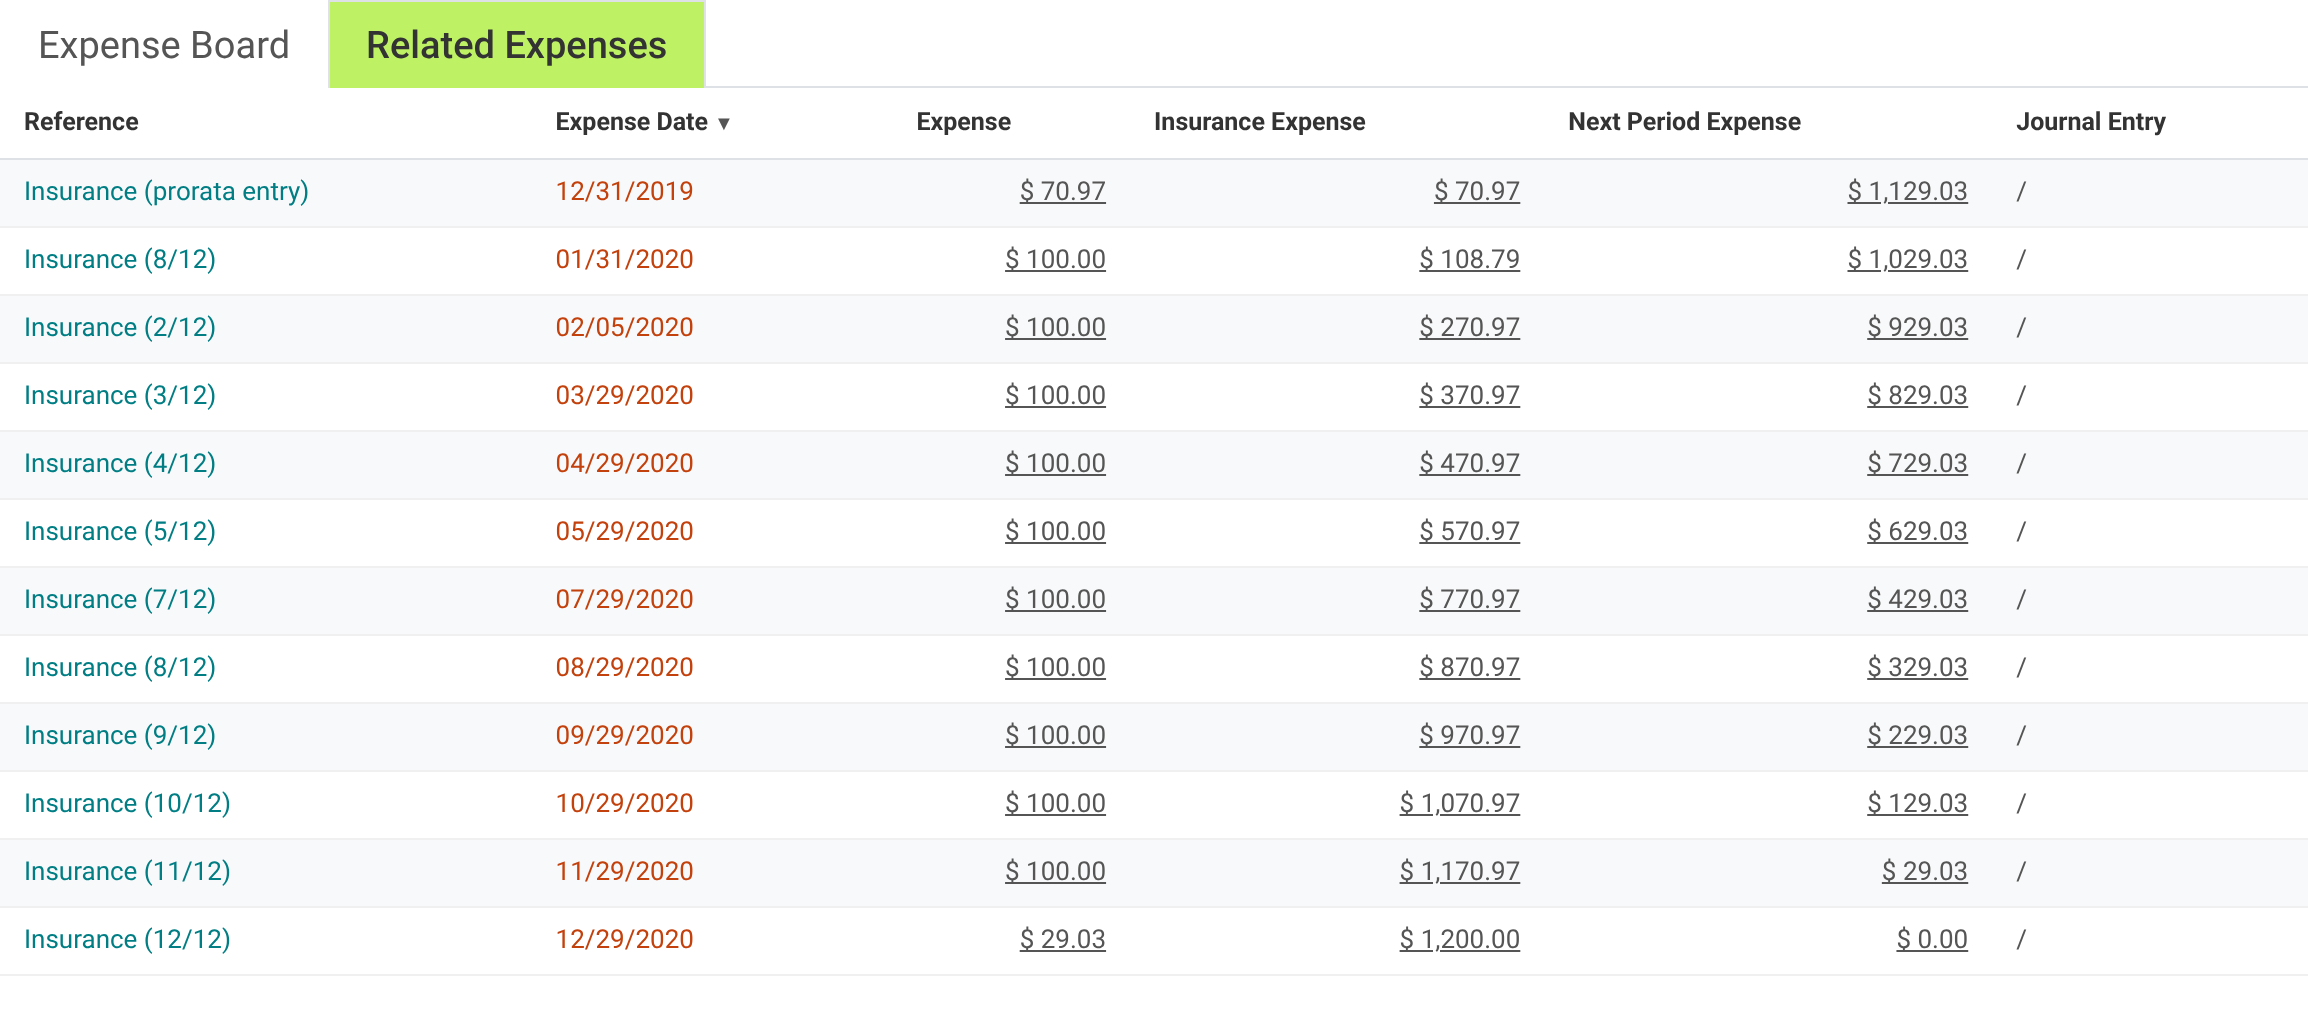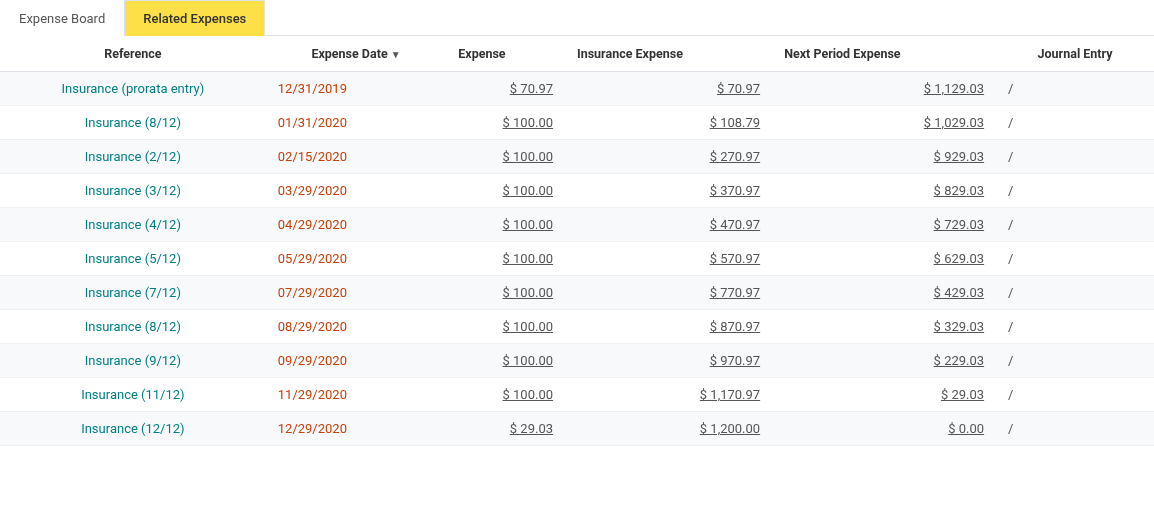--- a/index.html
+++ b/index.html
@@ -19,51 +19,51 @@
       display: flex;
       border-bottom: 1px solid #dee2e6;
       background: #fff;
     }
 
     .tab {
       padding: 10px 18px;
       cursor: pointer;
       border: 1px solid transparent;
       border-bottom: none;
-      font-size: 13px;
+      font-size: 19px;
       color: #555;
       background: #fff;
       margin-bottom: -1px;
     }
 
     .tab.active {
       border-color: #dee2e6;
       border-bottom-color: #fff;
       color: #333;
       font-weight: 500;
-      background: #fde047;
+      background: #bef264;
     }
 
     .table-container {
       width: 100%;
       overflow-x: auto;
     }
 
     table {
       width: 100%;
       border-collapse: collapse;
     }
 
     thead tr {
       border-bottom: 1px solid #dee2e6;
     }
 
     thead th {
       padding: 10px 12px;
-      text-align: center;
+      text-align: left;
       font-weight: 700;
       font-size: 12.5px;
       color: #333;
       white-space: nowrap;
     }
 
     thead th.right {
       text-align: left;
     }
 
@@ -80,21 +80,20 @@
     }
 
     tbody td {
       padding: 9px 12px;
       font-size: 13px;
       color: #555;
     }
 
     tbody td.reference-cell {
       color: #017e84;
-      text-align: center;
     }
 
     tbody td.date-cell {
       color: #c2410c;
     }
 
     tbody td.right {
       text-align: right;
       text-decoration: underline;
     }
@@ -138,21 +137,21 @@
         <tr>
           <td class="reference-cell">Insurance (8/12)</td>
           <td class="date-cell">01/31/2020</td>
           <td class="right">$ 100.00</td>
           <td class="right">$ 108.79</td>
           <td class="right">$ 1,029.03</td>
           <td>/</td>
         </tr>
         <tr>
           <td class="reference-cell">Insurance (2/12)</td>
-          <td class="date-cell">02/15/2020</td>
+          <td class="date-cell">02/05/2020</td>
           <td class="right">$ 100.00</td>
           <td class="right">$ 270.97</td>
           <td class="right">$ 929.03</td>
           <td>/</td>
         </tr>
         <tr>
           <td class="reference-cell">Insurance (3/12)</td>
           <td class="date-cell">03/29/2020</td>
           <td class="right">$ 100.00</td>
           <td class="right">$ 370.97</td>
@@ -190,20 +189,28 @@
           <td class="right">$ 870.97</td>
           <td class="right">$ 329.03</td>
           <td>/</td>
         </tr>
         <tr>
           <td class="reference-cell">Insurance (9/12)</td>
           <td class="date-cell">09/29/2020</td>
           <td class="right">$ 100.00</td>
           <td class="right">$ 970.97</td>
           <td class="right">$ 229.03</td>
+          <td>/</td>
+        </tr>
+        <tr>
+          <td class="reference-cell">Insurance (10/12)</td>
+          <td class="date-cell">10/29/2020</td>
+          <td class="right">$ 100.00</td>
+          <td class="right">$ 1,070.97</td>
+          <td class="right">$ 129.03</td>
           <td>/</td>
         </tr>
         <tr>
           <td class="reference-cell">Insurance (11/12)</td>
           <td class="date-cell">11/29/2020</td>
           <td class="right">$ 100.00</td>
           <td class="right">$ 1,170.97</td>
           <td class="right">$ 29.03</td>
           <td>/</td>
         </tr>

